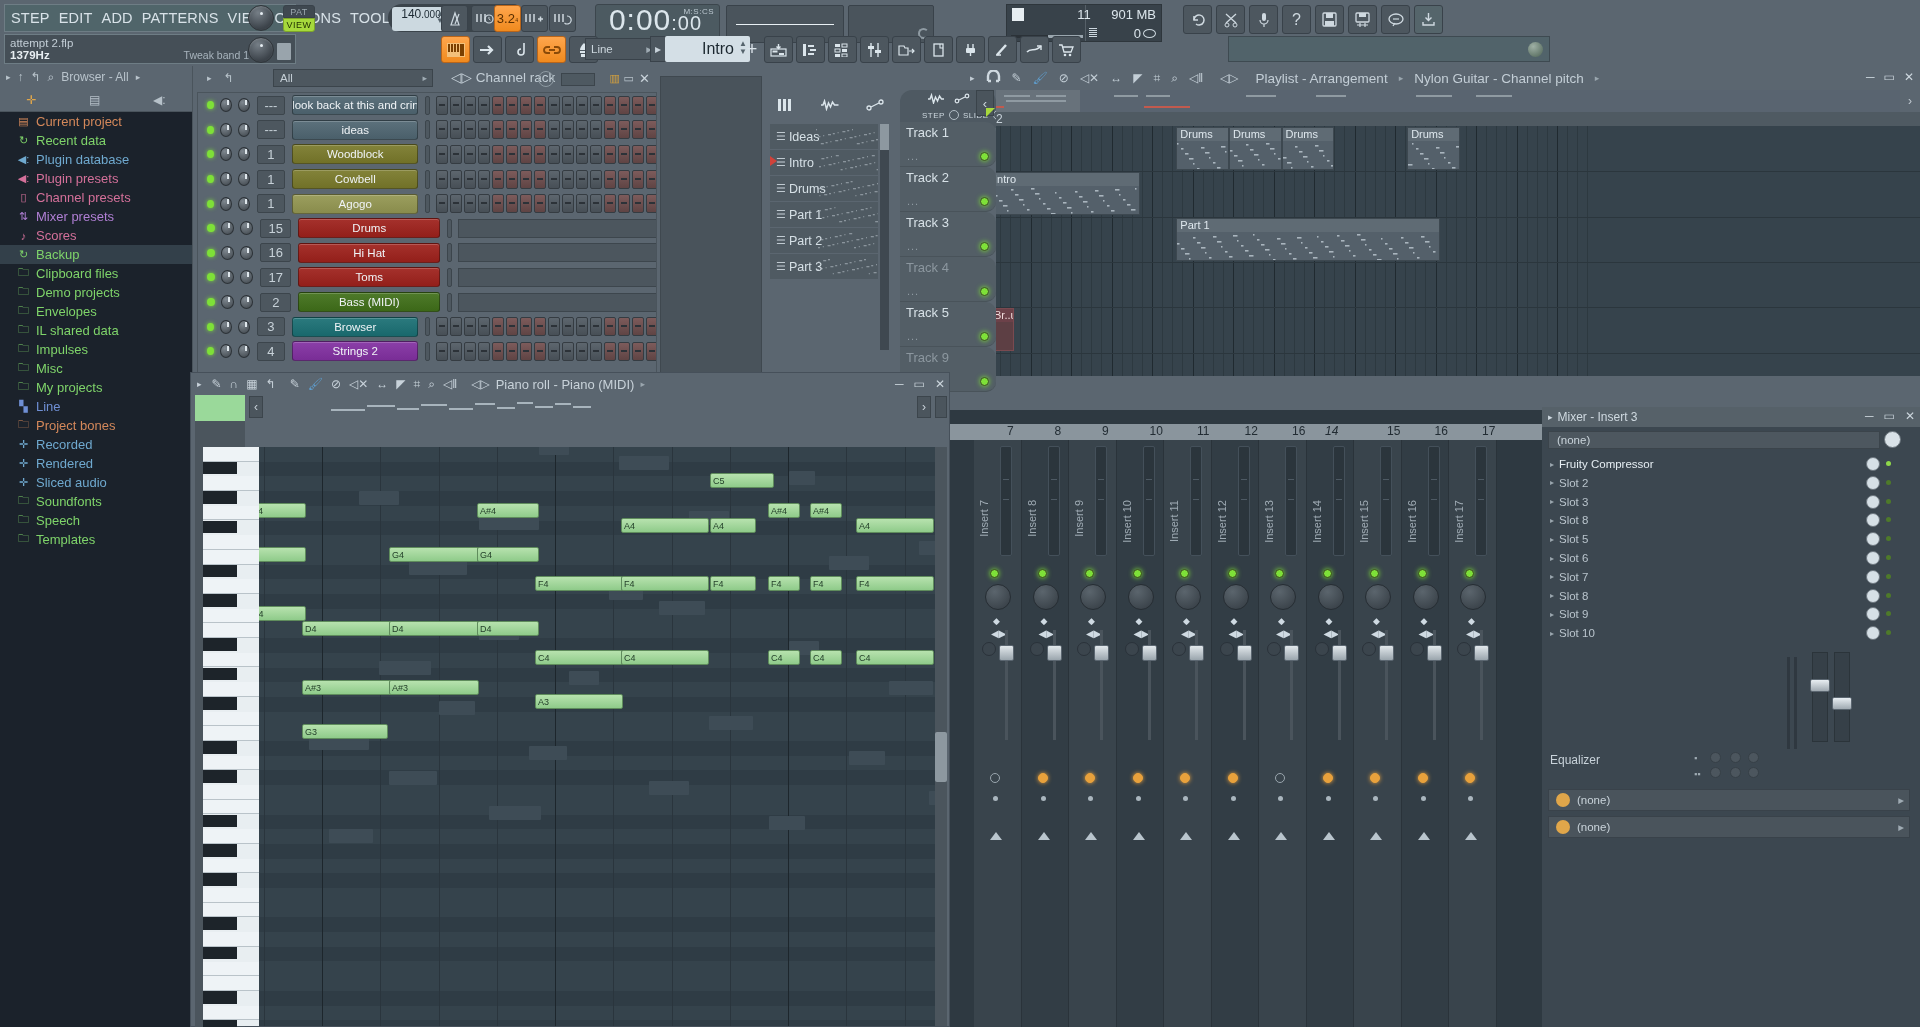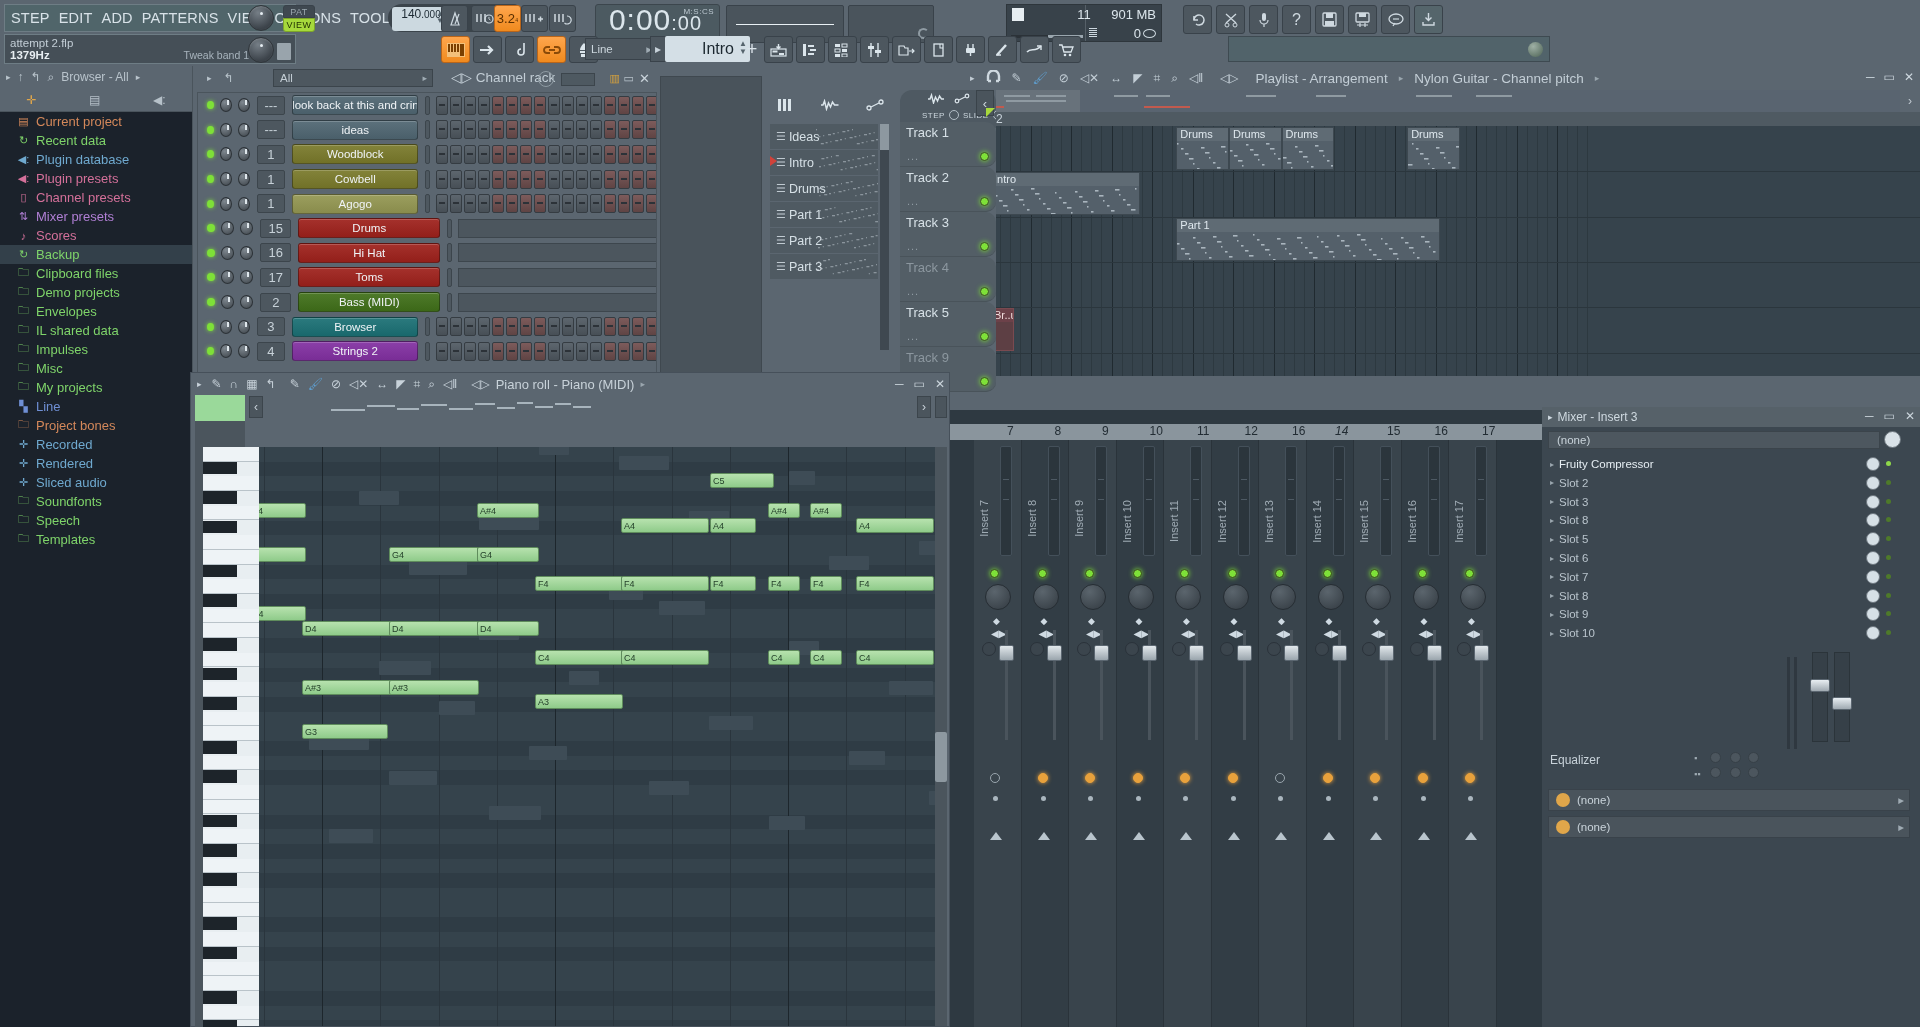--- a/index.html
+++ b/index.html
@@ -1656,21 +1656,21 @@
 
 <div id="mx">
   <div id="mx-ruler">
       <div class="n" style="left: 57px;">7</div>
       <div class="n" style="left: 104.5px;">8</div>
       <div class="n" style="left: 152px;">9</div>
       <div class="n" style="left: 199.5px;">10</div>
       <div class="n" style="left: 247px;">11</div>
       <div class="n" style="left: 294.5px;">12</div>
       <div class="n" style="left: 342px;">16</div>
-      <div class="n" style="left: 385px; font-style: italic;">14</div>
+      <div class="n" style="left: 375px; font-style: italic;">14</div>
       <div class="n" style="left: 437px;">15</div>
       <div class="n" style="left: 484.5px;">16</div>
       <div class="n" style="left: 532px;">17</div>
     </div>
   <div id="mx-strips">
       <div class="mxstrip" style="left: 24px; width: 47.5px;">
         <div class="mxmeter" style="left:26px;">
           <i style="top:32px"></i>
           <i style="top:52px"></i>
         </div>

